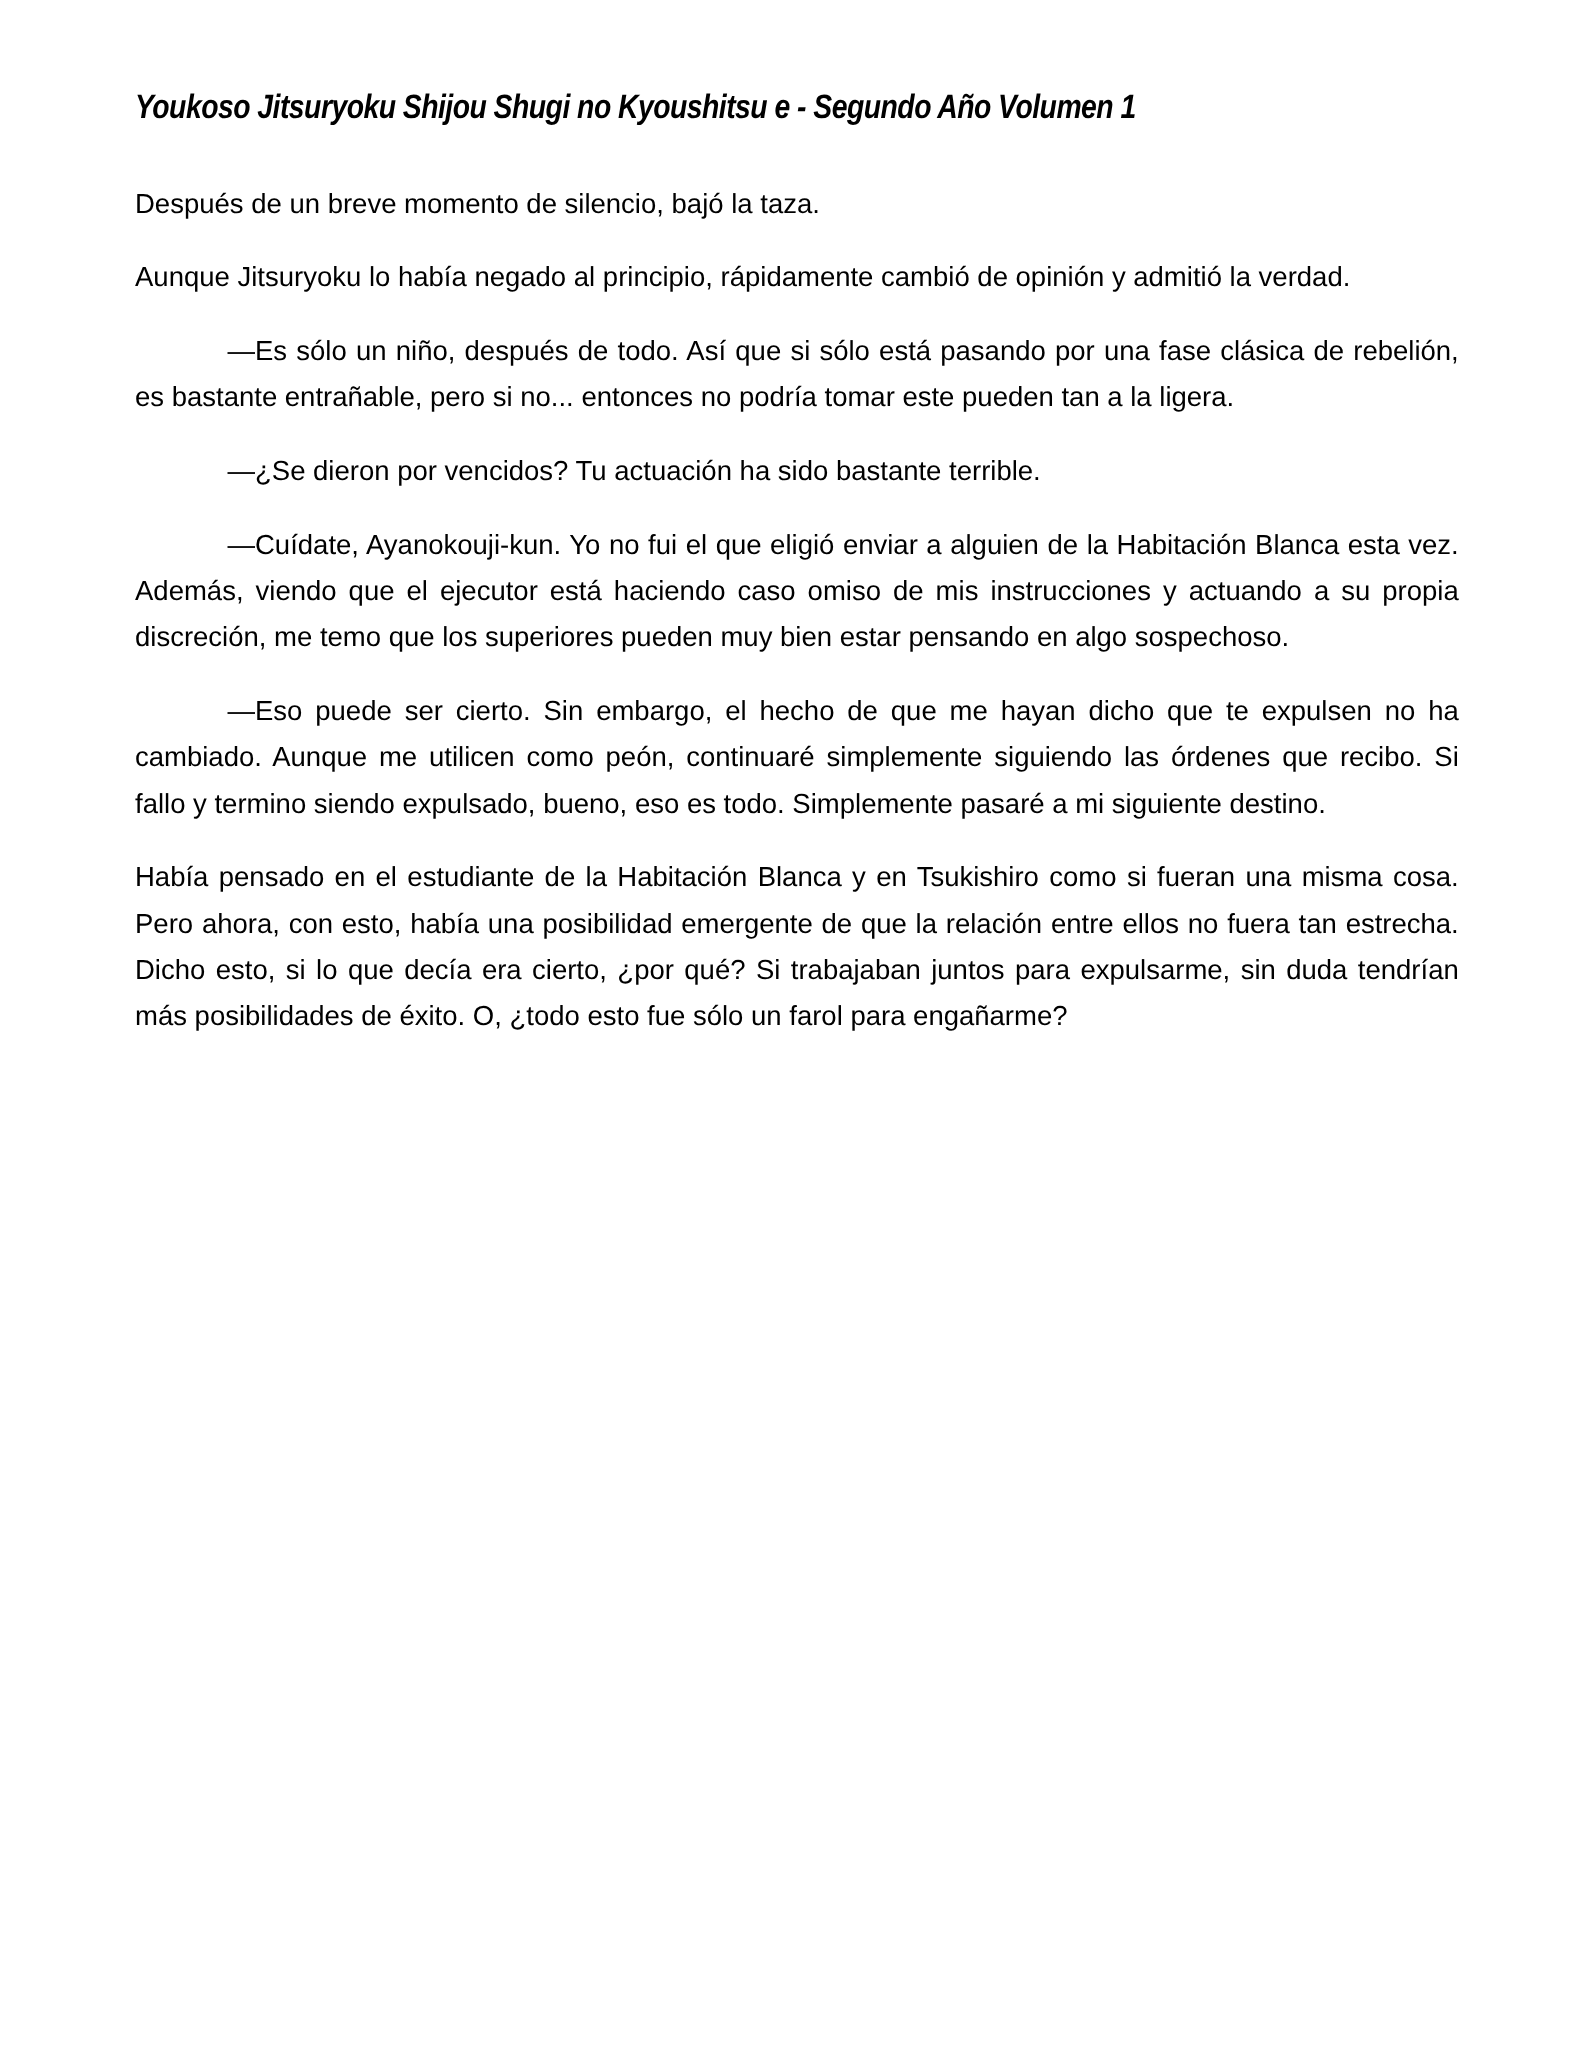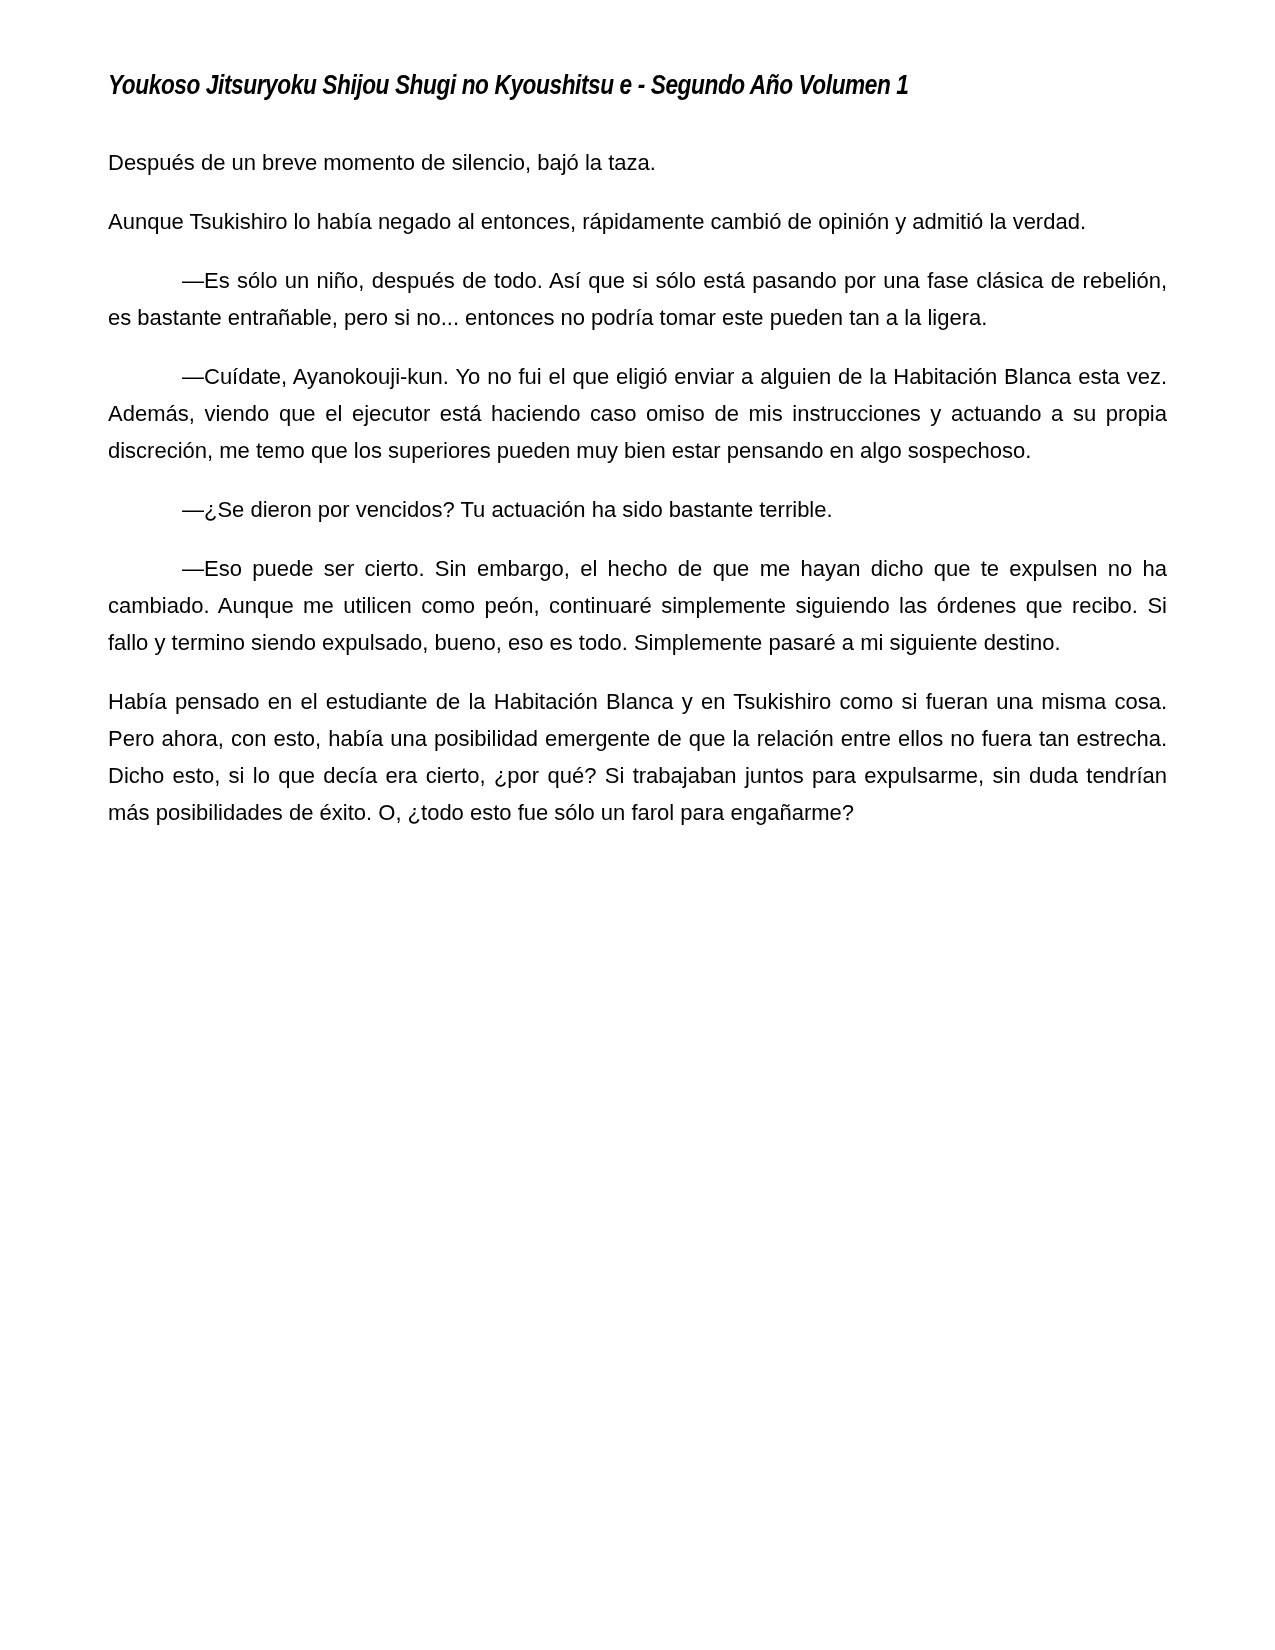--- a/index.html
+++ b/index.html
@@ -87,24 +87,24 @@
 
 <div class="page">
 
   <div class="header">
     <span class="display-font">Youkoso Jitsuryoku Shijou Shugi no Kyoushitsu e - Segundo Año Volumen 1</span>
   </div>
 
   <main class="body">
 
   <p class="para">Después de un breve momento de silencio, bajó la taza.</p>
-      <p class="para">Aunque Tsukishiro lo había negado al entonces, rápidamente cambió de opinión y admitió la verdad.</p>
+      <p class="para">Aunque Jitsuryoku lo había negado al principio, rápidamente cambió de opinión y admitió la verdad.</p>
       <p class="para indented">—Es sólo un niño, después de todo. Así que si sólo está pasando por una fase clásica de rebelión, es bastante entrañable, pero si no... entonces no podría tomar este pueden tan a la ligera.</p>
+      <p class="para indented">—¿Se dieron por vencidos? Tu actuación ha sido bastante terrible.</p>
       <p class="para indented">—Cuídate, Ayanokouji-kun. Yo no fui el que eligió enviar a alguien de la Habitación Blanca esta vez. Además, viendo que el ejecutor está haciendo caso omiso de mis instrucciones y actuando a su propia discreción, me temo que los superiores pueden muy bien estar pensando en algo sospechoso.</p>
-      <p class="para indented">—¿Se dieron por vencidos? Tu actuación ha sido bastante terrible.</p>
       <p class="para indented">—Eso puede ser cierto. Sin embargo, el hecho de que me hayan dicho que te expulsen no ha cambiado. Aunque me utilicen como peón, continuaré simplemente siguiendo las órdenes que recibo. Si fallo y termino siendo expulsado, bueno, eso es todo. Simplemente pasaré a mi siguiente destino.</p>
       <p class="para">Había pensado en el estudiante de la Habitación Blanca y en Tsukishiro como si fueran una misma cosa. Pero ahora, con esto, había una posibilidad emergente de que la relación entre ellos no fuera tan estrecha. Dicho esto, si lo que decía era cierto, ¿por qué? Si trabajaban juntos para expulsarme, sin duda tendrían más posibilidades de éxito.  O, ¿todo esto fue sólo un farol para engañarme?</p>
     </main>
 
   <div class="footer">
     <div class="rule-thick"></div>
     <div class="rule-thin"></div>
     <div class="footer-row">
       <span class="display-font left">Gladheim Translations</span>
       <span class="display-font right">Página 11</span>

